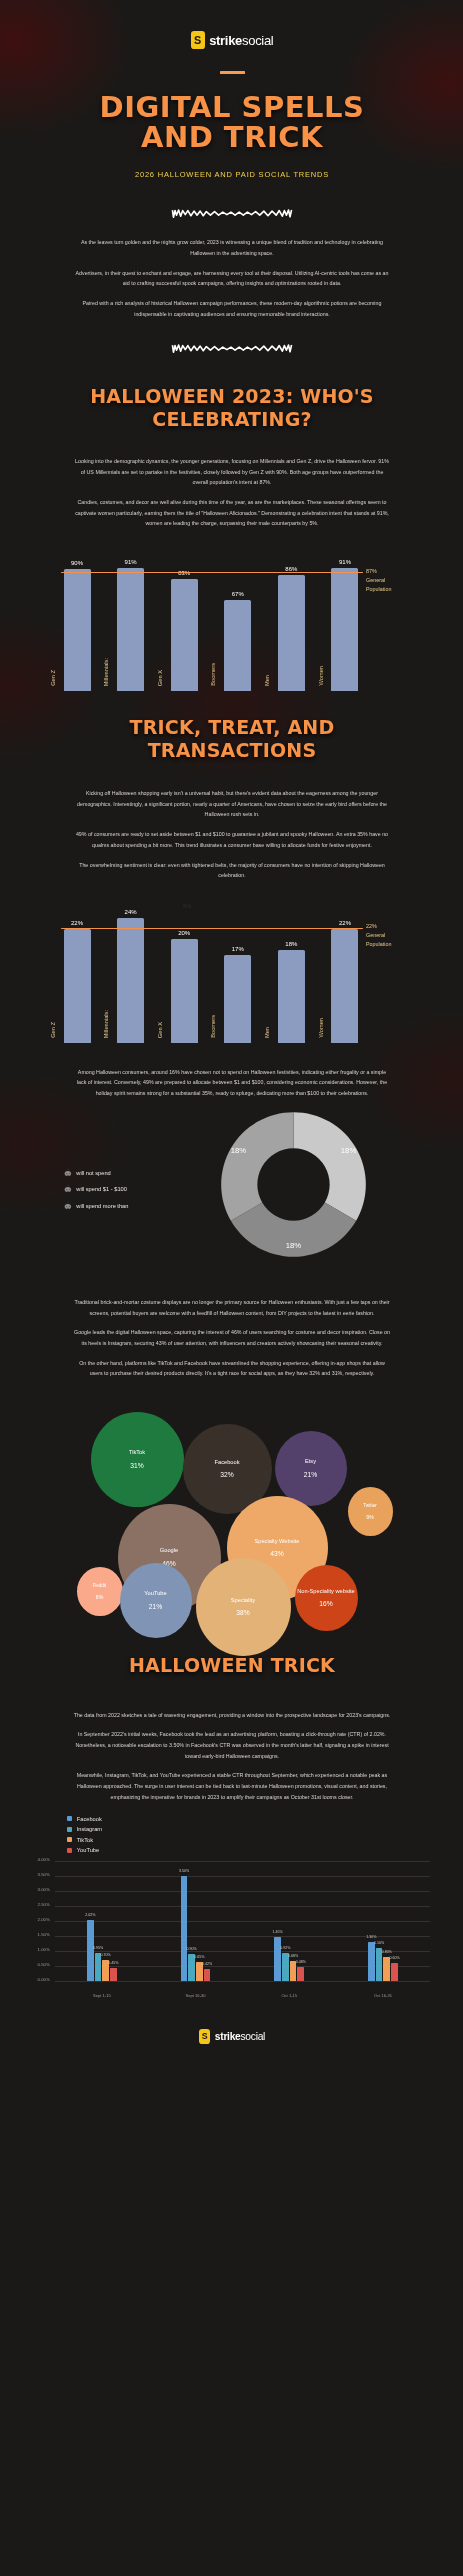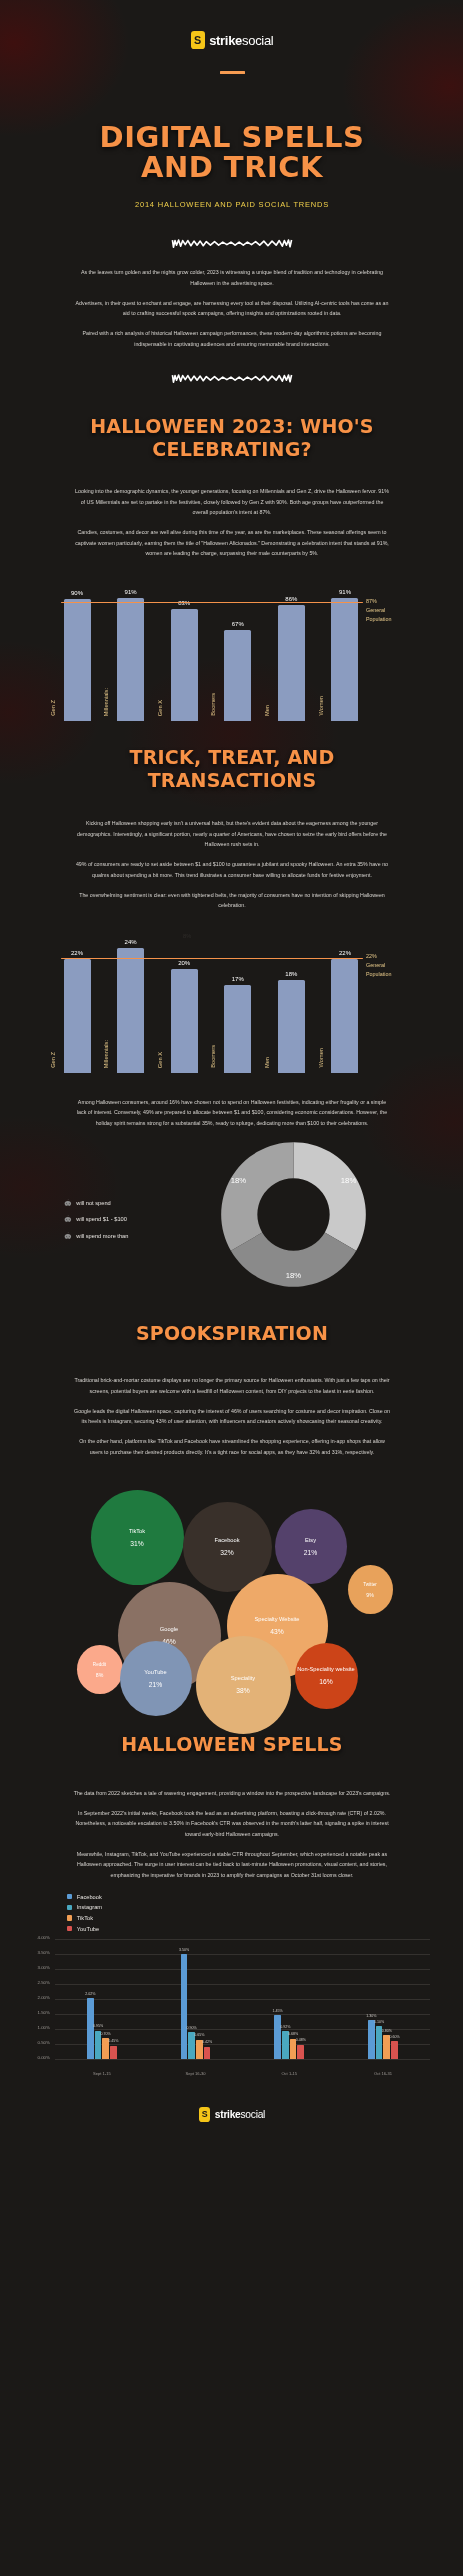--- a/index.html
+++ b/index.html
@@ -31,21 +31,21 @@
     display:flex; align-items:center; justify-content:center;
     font-weight:bold; font-size:10.8px; color:#1b1917; font-family:"Liberation Sans",sans-serif;
   }
   .logo-text { font-size:13px; letter-spacing:-0.3px; }
   .logo-text .b { font-weight:bold; color:#fff; }
   .logo-text .l { font-weight:300; color:#fff;text-align:center; }
 
   .divider-bar { width:25px; height:2.6px; background:#f79c52; margin:22px auto 0; border-radius:0.5px; }
 
   .main-title {
-    margin-top:48px; text-align:center; color:#f79247;
+    margin-top:18px; text-align:center; color:#f79247;
     font-size:29px; line-height:1.04; font-weight:bold; letter-spacing:0.5px;
     text-shadow:0 1.5px 5.2px rgba(0,0,0,.7);
     font-family:"DejaVu Sans", sans-serif;
   }
   .subtitle {
     margin-top:18.5px; text-align:center; color:#f2d14b;
     font-size:7.5px; letter-spacing:0.8px; font-weight:500;
   }
 
   .squiggle { margin:29px auto 0; display:block; }
@@ -131,21 +131,21 @@
       <span class="b">strike</span><span class="l">social</span>
     </div>
   </div>
 
   <div class="divider-bar"></div>
 
   <div class="main-title">
     <div>DIGITAL SPELLS</div>
     <div>AND TRICK</div>
   </div>
-  <div class="subtitle">2014 HALLOWEEN AND PAID SOCIAL TRENDS</div>
+  <div class="subtitle">2026 HALLOWEEN AND PAID SOCIAL TRENDS</div>
 
   <svg class="squiggle" width="124" height="11.3" viewBox="0 0 240 22">
     <path d="M4 4 L6 18 L9 5 L12 14 L16 4 L20 16 L24 5 L29 13 L34 5 L40 15 L46 6 L52 14 L58 6 L64 15 L70 7 L78 14 L86 7 L94 14 L102 8 L110 13 L118 8 L126 14 L134 8 L142 14 L150 8 L158 13 L166 7 L174 14 L182 6 L190 15 L198 6 L206 14 L212 5 L218 16 L222 5 L226 14 L230 4 L233 17 L236 4" stroke="#ffffff" stroke-width="3.2" fill="none" stroke-linejoin="round"></path>
   </svg>
 
   <div class="para-block" style="padding-top:17.5px;">
     <p class="para">As the leaves turn golden and the nights grow colder, 2023 is witnessing a unique blend of tradition and technology in celebrating Halloween in the advertising space.</p>
     <p class="para">Advertisers, in their quest to enchant and engage, are harnessing every tool at their disposal. Utilizing AI-centric tools has come as an aid to crafting successful spook campaigns, offering insights and optimizations rooted in data.</p>
     <p class="para">Paired with a rich analysis of historical Halloween campaign performances, these modern-day algorithmic potions are becoming indispensable in captivating audiences and ensuring memorable brand interactions.</p>
   </div>
@@ -297,23 +297,20 @@
     <div id="donut-svg-holder" style="position:absolute;left:180px;top:-5.2px;"><svg width="155" height="155" viewBox="0 0 300 300">
           <path d="M150 10 A140 140 0 0 1 271.24355652982143 220 L210.62177826491072 185 A70 70 0 0 0 150 80 Z" fill="#c9c9c9"></path>
           <text x="256.52112466548596" y="88.5" fill="#fff" font-size="15" text-anchor="middle" font-family="Liberation Sans">18%</text>
           <path d="M271.24355652982143 220 A140 140 0 0 1 28.75644347017858 220 L89.37822173508928 185 A70 70 0 0 0 210.62177826491072 185 Z" fill="#8a8a8a"></path>
           <text x="150" y="273" fill="#fff" font-size="15" text-anchor="middle" font-family="Liberation Sans">18%</text>
           <path d="M28.75644347017858 220 A140 140 0 0 1 149.99999999999997 10 L150 80 A70 70 0 0 0 89.37822173508928 185 Z" fill="#a3a3a3"></path>
           <text x="43.47887533451406" y="88.49999999999999" fill="#fff" font-size="15" text-anchor="middle" font-family="Liberation Sans">18%</text>
         </svg></div>
   </div>
 
-  <div style="padding-top:25px;">
-    <h2 class="sec-title">SPOOKSPIRATION</h2>
-  </div>
   <div class="para-block" style="padding-top:30px;">
     <p class="para">Traditional brick-and-mortar costume displays are no longer the primary source for Halloween enthusiasts. With just a few taps on their screens, potential buyers are welcome with a feedfill of Halloween content, from DIY projects to the latest in eerie fashion.</p>
     <p class="para">Google leads the digital Halloween space, capturing the interest of 46% of users searching for costume and decor inspiration. Close on its heels is Instagram, securing 43% of user attention, with influencers and creators actively showcasing their seasonal creativity.</p>
     <p class="para">On the other hand, platforms like TikTok and Facebook have streamlined the shopping experience, offering in-app shops that allow users to purchase their desired products directly. It's a tight race for social apps, as they have 32% and 31%, respectively.</p>
   </div>
 
   <div class="bubbles" id="chart-bubbles">
       <div class="bubble" style="left: 80px; top: 28px; width: 93px; height: 95px; background: rgb(31, 122, 63);">
         <div class="bname" style="">TikTok</div>
         <div class="bval" style="">31%</div>
@@ -350,21 +347,21 @@
         <div class="bname" style="">Speciality</div>
         <div class="bval" style="">38%</div>
       </div>
       <div class="bubble" style="left: 284px; top: 181px; width: 63px; height: 66px; background: rgb(204, 68, 24);">
         <div class="bname" style="">Non-Speciality website</div>
         <div class="bval" style="">16%</div>
       </div>
     </div>
 
   <div style="padding-top:2.1px;">
-    <h2 class="sec-title">HALLOWEEN SPELLS</h2>
+    <h2 class="sec-title">HALLOWEEN TRICK</h2>
   </div>
   <div class="para-block" style="padding-top:32px;">
     <p class="para">The data from 2022 sketches a tale of wavering engagement, providing a window into the prospective landscape for 2023's campaigns.</p>
     <p class="para">In September 2022's initial weeks, Facebook took the lead as an advertising platform, boasting a click-through rate (CTR) of 2.02%. Nonetheless, a noticeable escalation to 3.50% in Facebook's CTR was observed in the month's latter half, signaling a spike in interest toward early-bird Halloween campaigns.</p>
     <p class="para">Meanwhile, Instagram, TikTok, and YouTube experienced a stable CTR throughout September, which experienced a notable peak as Halloween approached. The surge in user interest can be tied back to last-minute Halloween promotions, visual content, and stories, emphasizing the imperative for brands in 2023 to amplify their campaigns as October 31st looms closer.</p>
   </div>
 
   <div class="peaks-legend" id="peaks-legend">
       <div class="legend-item">
         <span class="dot" style="background:#5b9bd5"></span>

